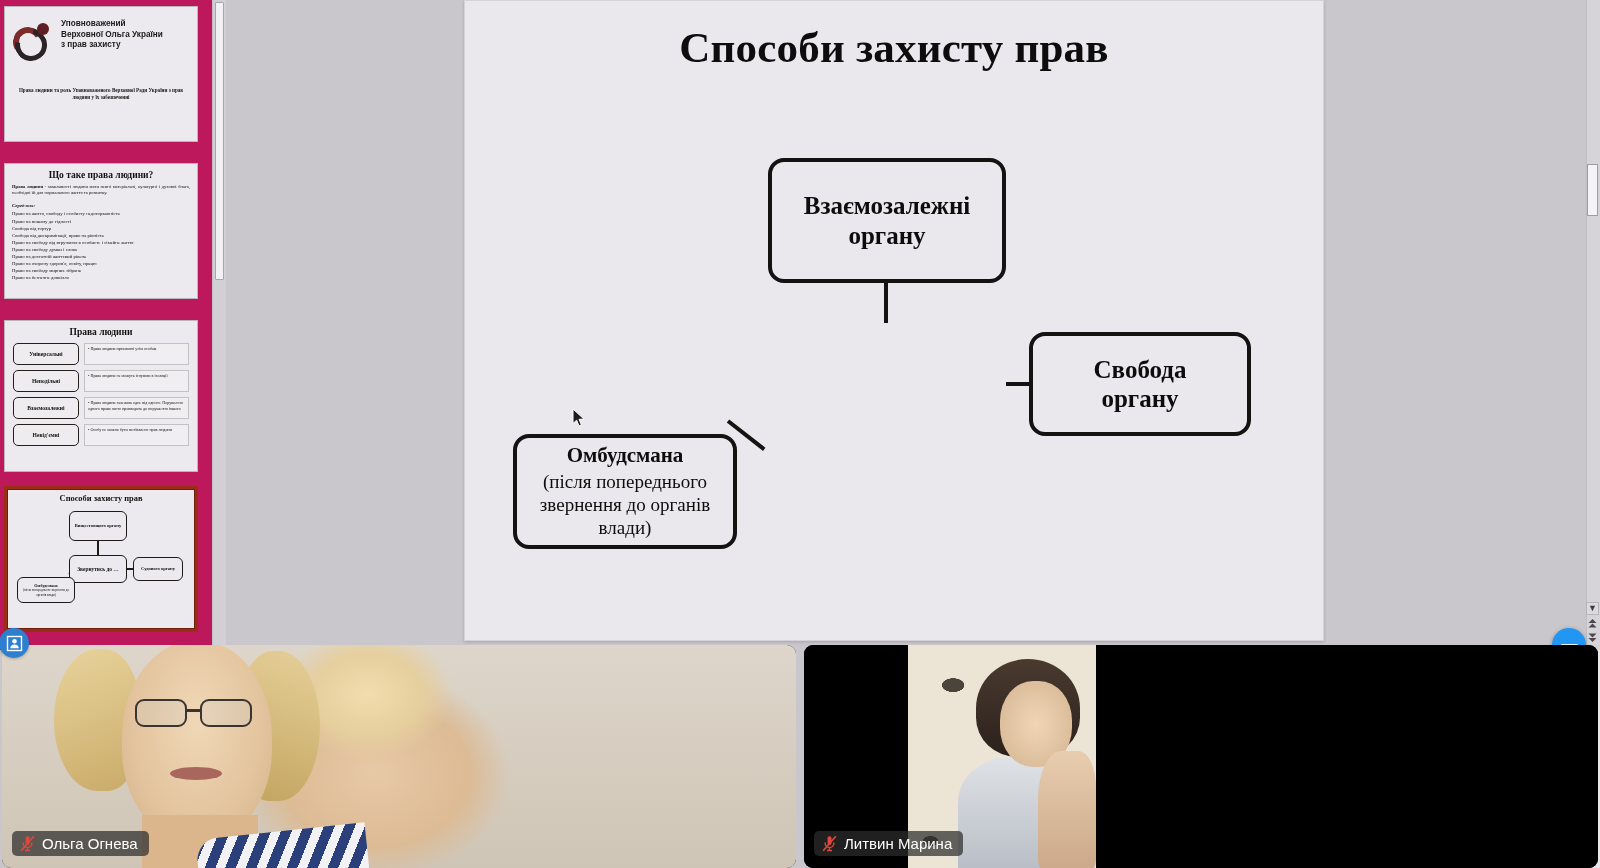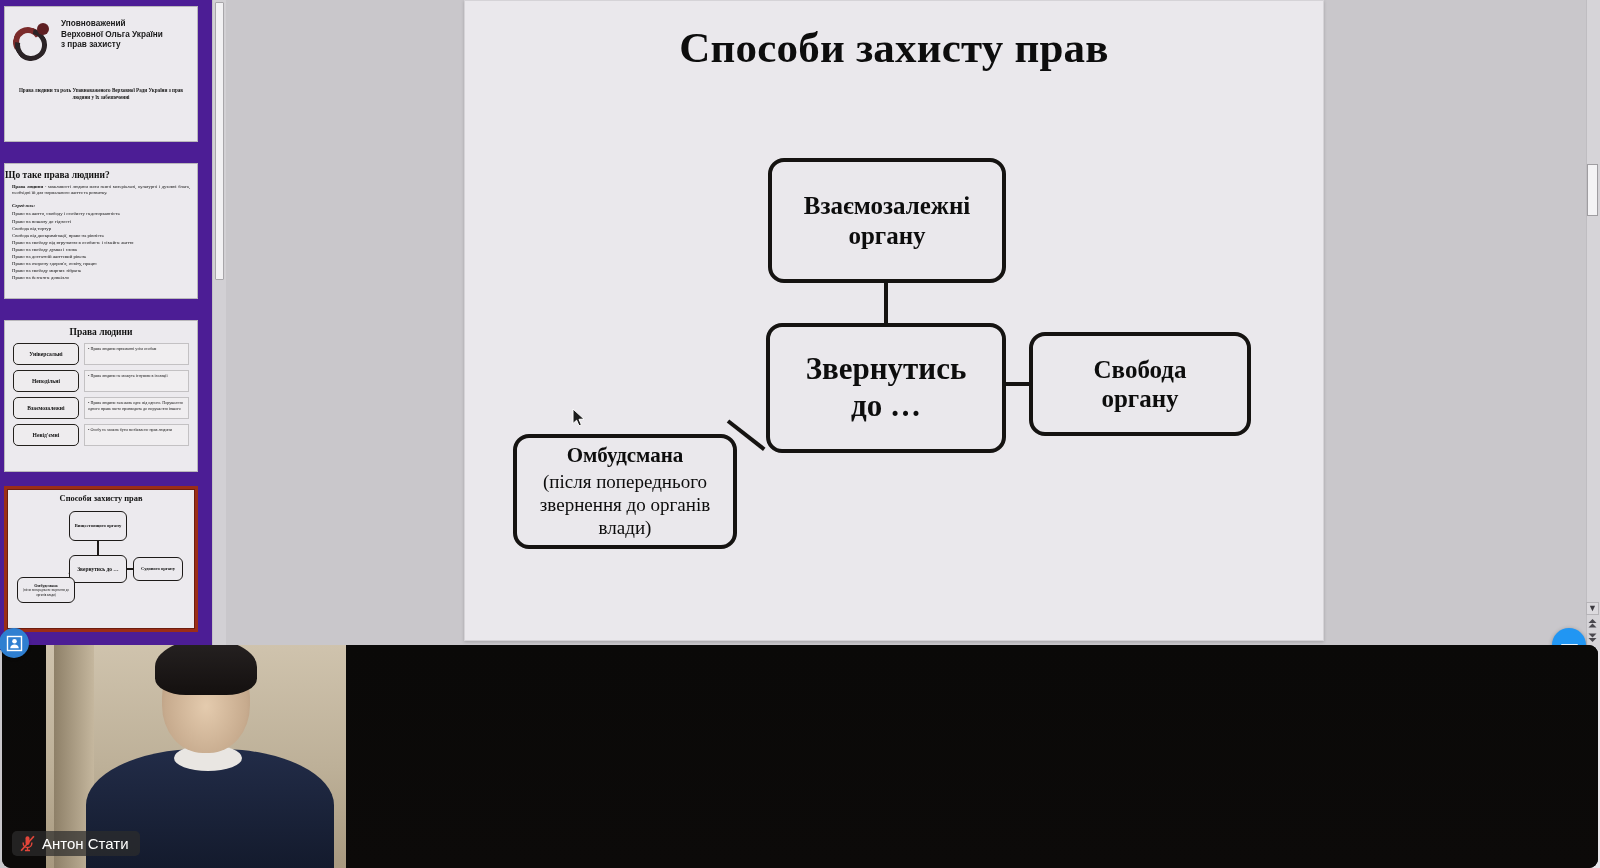--- a/index.html
+++ b/index.html
@@ -6,21 +6,21 @@
   html,body { width:1600px; height:868px; overflow:hidden; }
   body {
     font-family:"Liberation Sans", sans-serif;
     background:#c9c7cb;
     position:relative;
   }
 
   
   #thumb-panel{
     position:absolute; left:0; top:0; width:212px; height:650px;
-    background:#4c1d95;
+    background:#be185d;
     overflow:hidden;
   }
   .thumb{
     position:absolute; left:4px; width:194px;
     background:#eceaee;
     border:1px solid #b9b7bb;
     overflow:hidden;
   }
   .thumb.current{
     border:3px solid #9b2d17;
@@ -59,21 +59,21 @@
   .t1-sub{
     position:absolute; left:10px; top:80px; right:10px;
     font-family:"Liberation Serif", serif;
     font-weight:700; font-size:5.1px; line-height:7px;
     text-align:center; color:#161616;
   }
 
   
   #thumb-2{ top:163px; height:136px; }
   .t2-h{
-    margin:6px 0 4px; text-align:left;
+    margin:6px 0 4px; text-align:center;
     font-weight:700; font-size:9.5px;
   }
   .t2-p{
     margin:0 7px; font-size:4.6px; line-height:6.2px; text-align:justify;
   }
   .t2-p b{ font-weight:700; }
   .t2-sub{ margin:7px 7px 2px; font-size:4.9px; font-weight:700; font-style:italic; }
   .t2-li{ margin:0 7px; font-size:4.8px; line-height:7.1px; }
 
   
@@ -411,24 +411,20 @@
 
     <div class="conn" id="conn-v"></div>
     <div class="conn" id="conn-h"></div>
     <div class="conn" id="conn-d"></div>
 
     <div class="box" id="box-higher">
       <div>Взаємозалежні</div>
       <div>органу</div>
     </div>
 
-    <div class="box" id="box-apply">
-      <div>Звернутись</div>
-      <div>до …</div>
-    </div>
 
     <div class="box" id="box-court">
       <div>Свобода</div>
       <div>органу</div>
     </div>
 
     <div class="box" id="box-ombuds">
       <div class="ombuds-title">Омбудсмана</div>
       <div class="ombuds-note">(після попереднього звернення до органів влади)</div>
     </div>
@@ -467,41 +463,64 @@
 <div id="btn-participants">
   <svg width="17" height="17" viewBox="0 0 17 17">
     <rect x="1.5" y="1.5" width="14" height="14" fill="none" stroke="#ffffff" stroke-width="1.4"></rect>
     <circle cx="8.5" cy="6.2" r="2.3" fill="#ffffff"></circle>
     <path d="M4.2 13.2c0-2.4 1.9-3.8 4.3-3.8s4.3 1.4 4.3 3.8z" fill="#ffffff"></path>
   </svg>
 </div>
 
 <div id="tiles">
 
-
-
-  <div class="tile" id="tile-3">
+  <div class="tile" id="tile-1">
     <div class="frame">
-      <div class="wall"></div>
-        <div class="doorframe"></div>
-      <div class="body"></div>
-        <div class="collar"></div>
-        <div class="head"></div>
-        <div class="hair"></div>
+      <div class="hair-l"></div>
+        <div class="hair-r"></div>
+        <div class="face"></div>
+      <div class="glass-l"></div>
+        <div class="glass-r"></div>
+        <div class="glass-b"></div>
+      <div class="mouth"></div>
+        <div class="neck"></div>
+        <div class="shirt"></div>
     </div>
     <div class="name-chip">
       <svg class="mic-off" viewBox="0 0 16 18">
         <path d="M8 1.3c1.2 0 2.1 1 2.1 2.1v5.1c0 1.2-.9 2.1-2.1 2.1s-2.1-.9-2.1-2.1V3.4C5.9 2.3 6.8 1.3 8 1.3z" fill="#e2463a"></path>
         <path d="M3.4 8v.6c0 2.6 2.1 4.6 4.6 4.6s4.6-2.1 4.6-4.6V8" stroke="#e2463a" stroke-width="1.5" fill="none"></path>
         <path d="M8 13.2v3.2M5.3 16.5h5.4" stroke="#e2463a" stroke-width="1.5"></path>
         <path d="M1.2 16.8L14.8 1.2" stroke="#e2463a" stroke-width="1.8"></path>
       </svg>
-      <span>Антон Стати</span>
-    </div>
-  </div>
-
+      <span>Ольга Огнева</span>
+    </div>
+  </div>
+
+
+
+  <div class="tile" id="tile-4">
+    <div class="frame">
+      <div class="wallpaper"></div>
+      <div class="person">
+        <div class="shirt"></div>
+          <div class="hair"></div>
+          <div class="face"></div>
+          <div class="arm"></div>
+      </div>
+    </div>
+    <div class="name-chip">
+      <svg class="mic-off" viewBox="0 0 16 18">
+        <path d="M8 1.3c1.2 0 2.1 1 2.1 2.1v5.1c0 1.2-.9 2.1-2.1 2.1s-2.1-.9-2.1-2.1V3.4C5.9 2.3 6.8 1.3 8 1.3z" fill="#e2463a"></path>
+        <path d="M3.4 8v.6c0 2.6 2.1 4.6 4.6 4.6s4.6-2.1 4.6-4.6V8" stroke="#e2463a" stroke-width="1.5" fill="none"></path>
+        <path d="M8 13.2v3.2M5.3 16.5h5.4" stroke="#e2463a" stroke-width="1.5"></path>
+        <path d="M1.2 16.8L14.8 1.2" stroke="#e2463a" stroke-width="1.8"></path>
+      </svg>
+      <span>Литвин Марина</span>
+    </div>
+  </div>
 </div>
 
 <div id="cursor">
   <svg width="14" height="20" viewBox="0 0 14 20">
     <path d="M1 1 L1 15.5 L4.6 12.2 L7 17.8 L9.4 16.8 L7 11.3 L12 11.1 Z" fill="#1c1c1c" stroke="#ffffff" stroke-width="1"></path>
   </svg>
 </div>
 
 </body></html>

